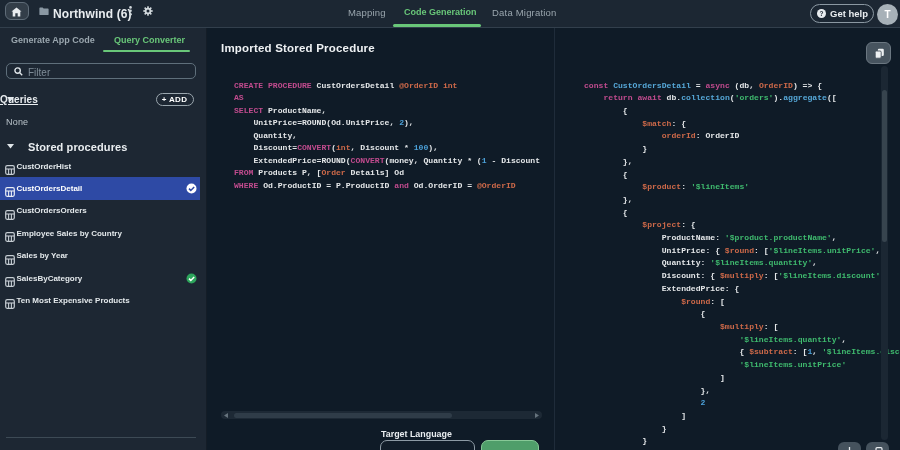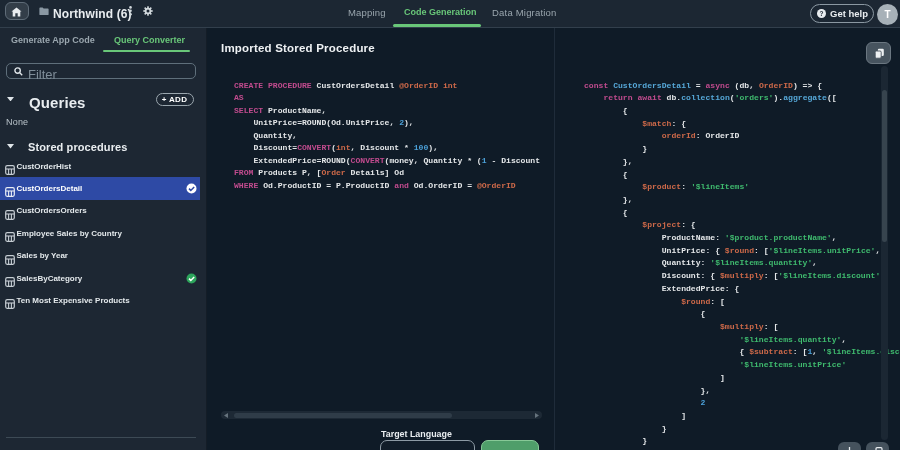--- a/index.html
+++ b/index.html
@@ -88,27 +88,27 @@
 <div id="sidebar" class="abs">
   <div class="abs gray" style="left:11px; top:7px; font-size:9px; font-weight:700; letter-spacing:0;">Generate App Code</div>
   <div class="abs green" style="left:114px; top:7px; font-size:9px; font-weight:700; letter-spacing:0;">Query Converter</div>
   <div class="abs" style="left:103px; top:21.5px; width:87px; height:2.5px; background:#69c779; border-radius:2px;"></div>
 
   <div class="abs" style="left:6px; top:34.5px; width:190px; height:16px; border:1px solid #5f6f7b; border-radius:5px;">
     <svg class="abs" style="left:7px; top:3px;" width="9" height="9" viewBox="0 0 9 9">
       <circle cx="3.6" cy="3.6" r="2.7" fill="none" stroke="#dfe5e9" stroke-width="1.4"></circle>
       <line x1="5.8" y1="5.8" x2="8.2" y2="8.2" stroke="#dfe5e9" stroke-width="1.4"></line>
     </svg>
-    <div class="abs" style="left:21px; top:3.5px; font-size:13px; color:#7f8d98;">Filter</div>
+    <div class="abs" style="left:21px; top:3.5px; font-size:10px; color:#7f8d98;">Filter</div>
   </div>
 
   <svg class="abs" style="left:6.5px; top:68.5px;" width="7" height="4.5" viewBox="0 0 8 5">
       <path d="M0 0 L8 0 L4 5 Z" fill="#dfe5e9"></path>
     </svg>
-  <div class="abs white" style="left:29px; top:65.5px; font-size:15px; font-weight:700; letter-spacing:0.1px;">Queries</div>
+  <div class="abs white" style="left:0; top:65.5px; font-size:10px; font-weight:700; letter-spacing:0.1px;text-decoration:underline;">Queries</div>
   <div class="abs" style="left:155.5px; top:65px; width:38px; height:13px; border:1.5px solid #9aa6ae; border-radius:7.5px; text-align:center;">
     <div style="font-size:8px; font-weight:700; color:#fff; margin-top:1px; letter-spacing:0.3px;">+ ADD</div>
   </div>
   <div class="abs" style="left:6px; top:88.5px; font-size:9px; color:#b9c3ca; letter-spacing:0.2px;">None</div>
 
   <svg class="abs" style="left:6.5px; top:116px;" width="7" height="4.5" viewBox="0 0 8 5">
       <path d="M0 0 L8 0 L4 5 Z" fill="#dfe5e9"></path>
     </svg>
   <div class="abs white" style="left:28px; top:113px; font-size:11px; font-weight:700; letter-spacing:0.1px;">Stored procedures</div>
 

